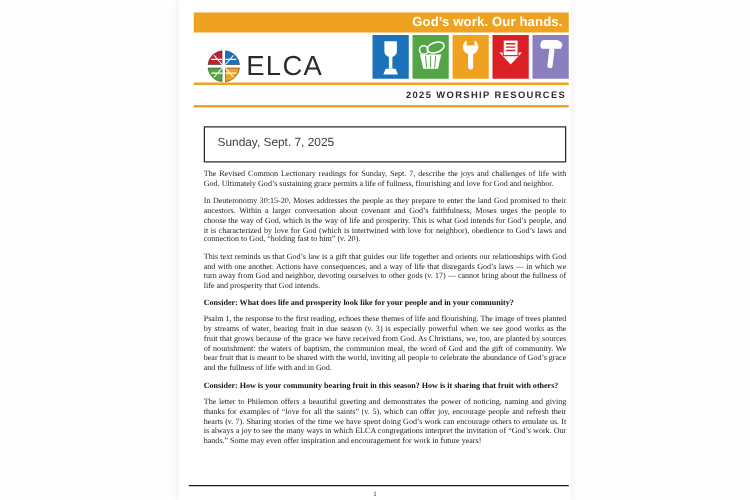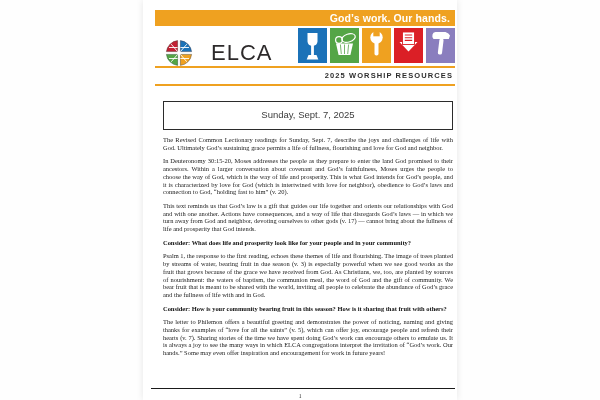--- a/index.html
+++ b/index.html
@@ -8,37 +8,37 @@
   .canvas { position:relative; width:600px; height:400px; background:#fefefe;padding-left:24px; }
   .doc { position:absolute; left:143px; top:0; width:314px; height:400px;
          background:#ffffff; box-shadow:0 0 7px rgba(0,0,0,0.10); }
 
   
   .gold-bar { margin:10px 2px 0 12px; height:16px; background:#efa120;
               display:flex; align-items:center; justify-content:flex-end; }
   .gold-bar span { color:#ffffff; font-weight:bold; font-size:10.5px; padding-right:5px; letter-spacing:0.1px; }
   .logo-row { margin:1px 2px 0 12px; height:36px; display:flex;
               align-items:center; justify-content:space-between; }
-  .logo-group { display:flex; align-items:center; gap:16px; padding-left:8px;margin-top:16px; }
+  .logo-group { display:flex; align-items:center; gap:2px; padding-left:8px;margin-top:16px; }
   .logotype { font-size:22px; color:#2d2a2b; letter-spacing:1px; font-weight:400; }
   .squares { display:flex; gap:3px; }
   .sq { width:29px; height:35px; }
   .sq svg { display:block; width:29px; height:35px; }
   .sq-blue   { background:#1b72b8; }
   .sq-green  { background:#54a546; }
   .sq-gold   { background:#efa120; }
   .sq-red    { background:#db1f26; }
   .sq-purple { background:#8a7ebe; }
   .rule-gold { margin:3px 2px 0 12px; height:2px; background:#efa120; }
   .resources { margin:2px 4px 0 12px; text-align:right; font-size:7.5px; font-weight:bold;
                color:#2e2e2e; letter-spacing:1.1px; line-height:11px; }
 
   
   .datebox { margin:15px 4px 0 20px; border:1.5px solid #2b2b2b; padding:7px 10px 9px 10px; }
-  .datebox .date { font-size:9.5px; color:#3c3c3c;text-align:center; }
+  .datebox .date { font-size:9.5px; color:#3c3c3c; }
   .datebox .lect { margin-top:7px; font-family:"Liberation Serif", serif;
                    font-weight:bold; font-size:7.5px; color:#111111; }
 
   
   main { margin:0 4px 0 20px; }
   h2.sec { margin-top:11px; font-size:7.8px; font-weight:normal; color:#8d8d8d;
            letter-spacing:0.7px; }
   p { font-family:"Liberation Serif", serif; font-size:6.45px; line-height:7.7px;
       color:#1c1c1c; text-align:justify; margin-top:6px; }
   p.consider { font-weight:bold; color:#111111; text-align:left; }

